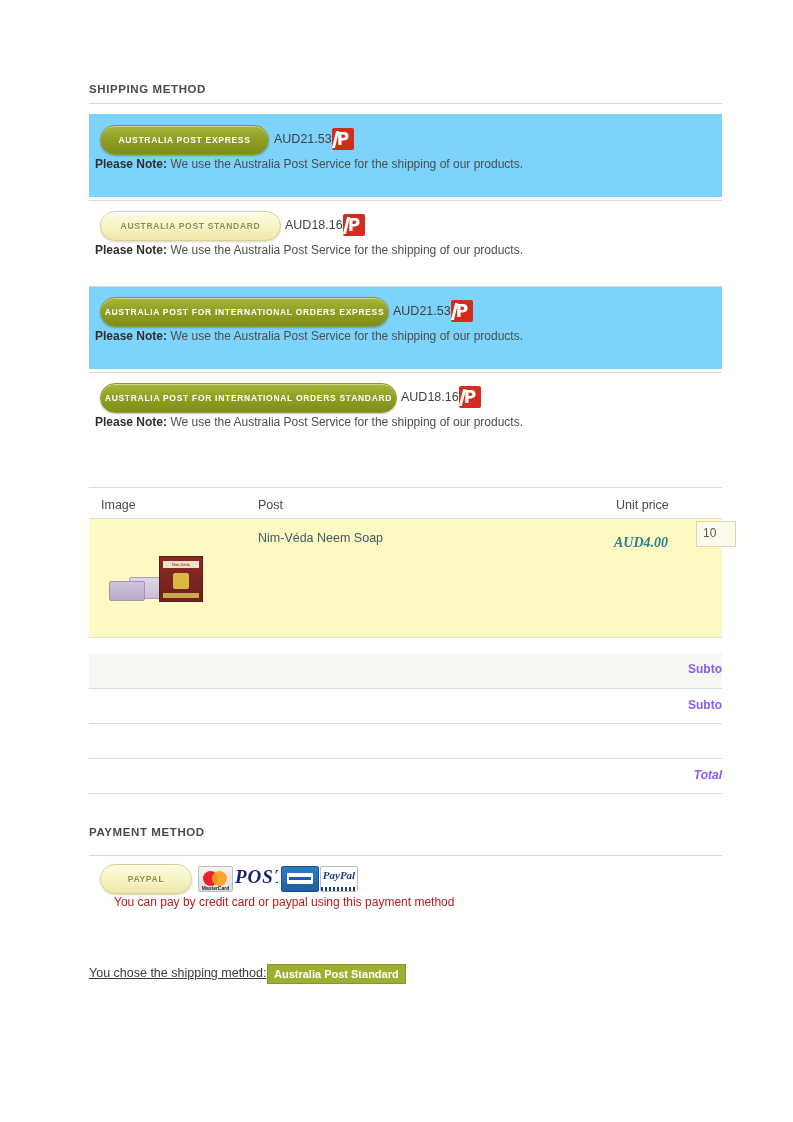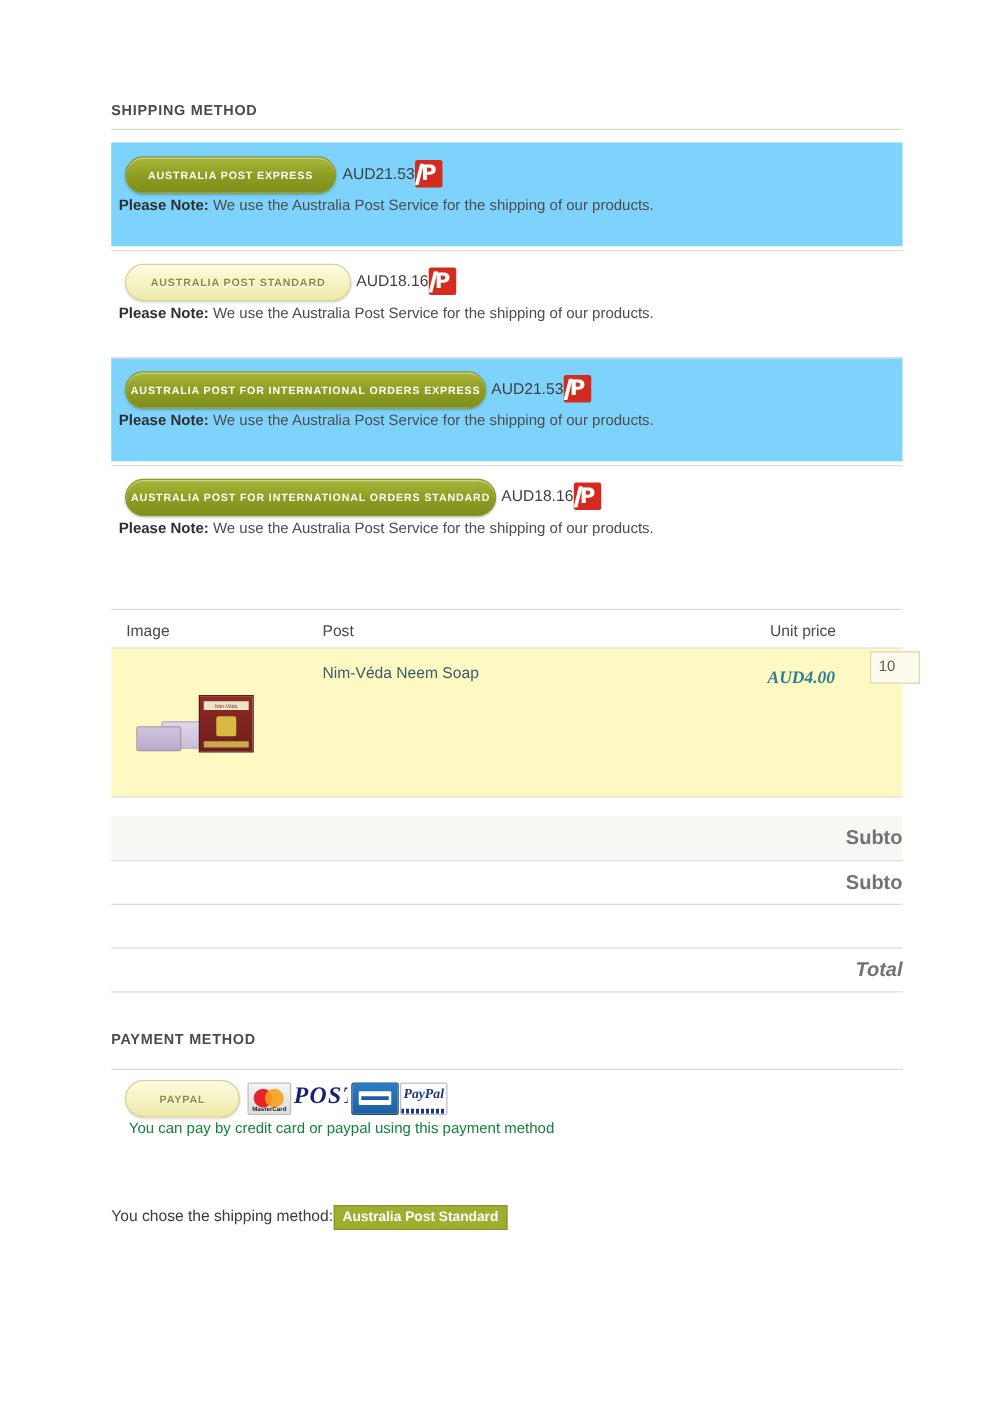--- a/index.html
+++ b/index.html
@@ -220,22 +220,22 @@
   .totals-row {
     position: absolute;
     left: 89px;
     width: 633px;
     height: 35px;
   }
   .totals-row.shade { background: #f7f7f4; }
   .totals-label {
     position: absolute;
     right: 0;
-    font-size: 16px;
-    color: #737373;
+    font-size: 12px;
+    color: #8b5cf6;
     font-weight: bold;
     white-space: nowrap;
     text-align: center;
   }
 
   
   .card {
     position: absolute;
     border-radius: 2px;
     overflow: hidden;
@@ -303,21 +303,22 @@
   .pp-stripes {
     position: absolute;
     left: 0; right: 0; bottom: 0;
     height: 4px;
     background: repeating-linear-gradient(to right, #1b3a7a 0 2px, #ffffff 2px 4px);
   }
 
   .pay-note {
     position: absolute;
     font-size: 12px;
-    color: #15803d;
+    color: #b91c1c;
+    margin-left: 11px;
   }
 
   
   .chosen-label {
     position: absolute;
     font-size: 12.5px;
     color: #3a3a3a;
   }
   .chosen-tag {
     position: absolute;
@@ -449,16 +450,16 @@
   <div class="card card-amex" style="left:281px; top:866px; width:36px; height:24px;">
     <div class="amex-box"></div>
   </div>
   <div class="card card-pp" style="left:320px; top:866px; width:36px; height:24px;">
     <span>PayPal</span>
     <div class="pp-stripes"></div>
   </div>
 
   <div class="pay-note" style="left:103px; top:895px;">You can pay by credit card or paypal using this payment method</div>
 
-  <div class="chosen-label" style="left:89px; top:966px;">You chose the shipping method:</div>
+  <div class="chosen-label" style="left:89px; top:966px;text-decoration:underline;">You chose the shipping method:</div>
   <div class="chosen-tag" style="left:267px; top:964px;">Australia Post Standard</div>
 
 </div>
 
 </body></html>

